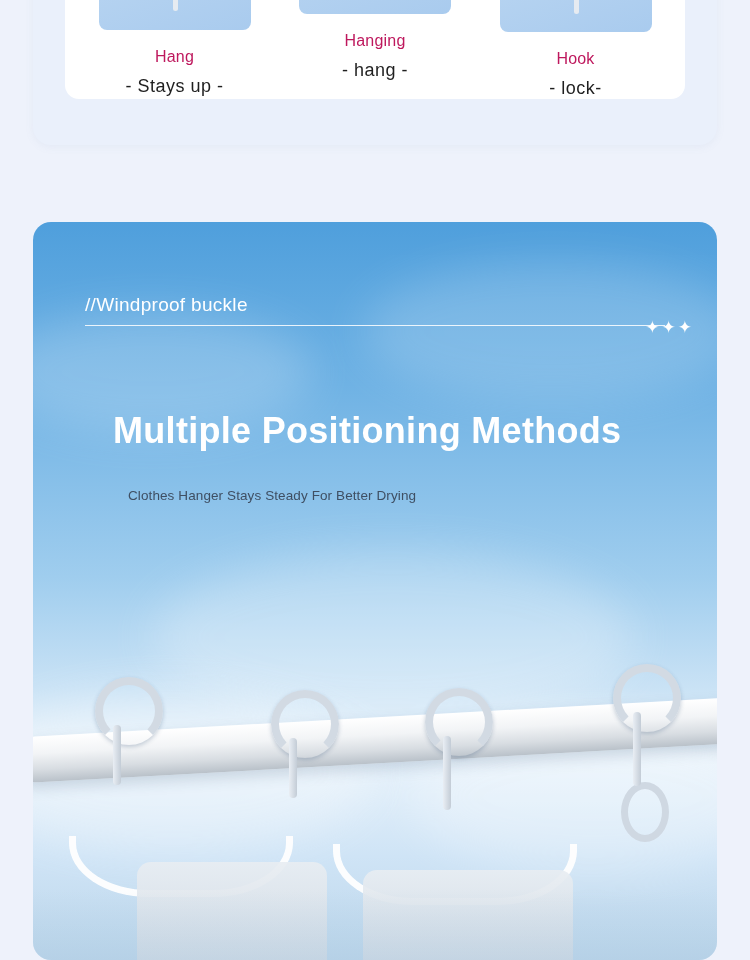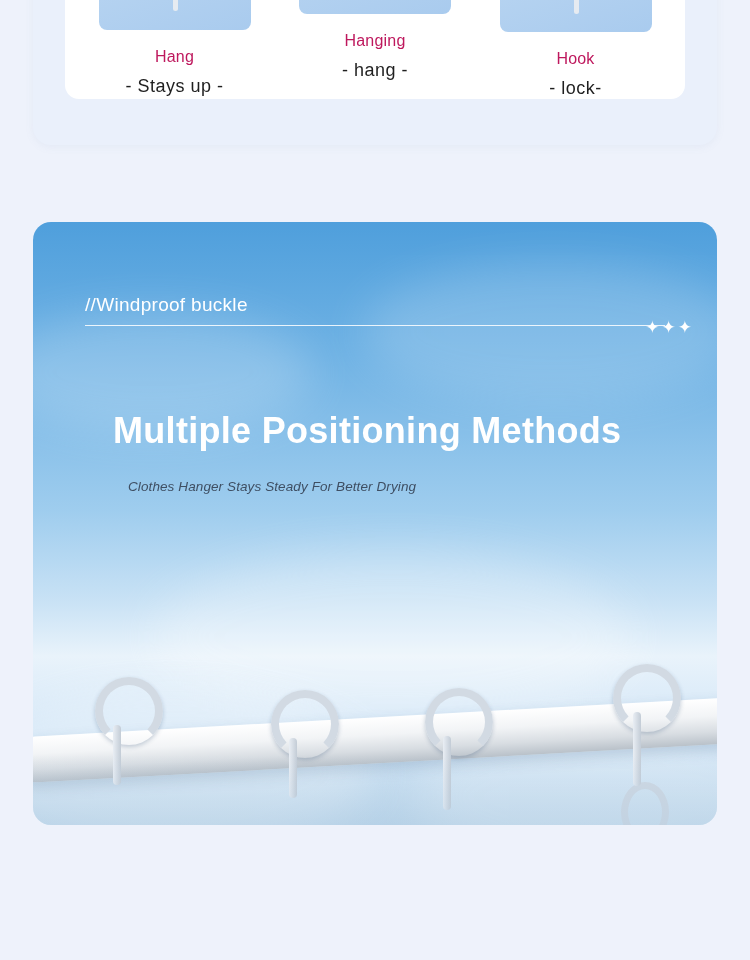--- a/index.html
+++ b/index.html
@@ -84,21 +84,21 @@
   }
   .feature.f2 { margin-top: -16px; }
   .feature.f3 { margin-top: 6px; }
 
   
   .hero {
     position: absolute;
     left: 33px;
     top: 222px;
     width: 684px;
-    height: 603px;
+    height: 738px;
     border-radius: 18px;
     overflow: hidden;
     background: linear-gradient(180deg, #4f9fdc 0%, #6fb2e4 22%, #9fcdee 48%, #c9e2f5 63%, #e9f3fb 72%, #cfe4f6 86%, #bcd6ea 100%);
   }
   
   .cloud {
     position: absolute;
     background: rgba(255,255,255,0.55);
     border-radius: 50%;
     filter: blur(22px);
@@ -143,25 +143,24 @@
     font-size: 36px;
     line-height: 41px;
     font-weight: 700;
     color: #ffffff;
     letter-spacing: .3px;
     margin-top: 36px;
   }
   .hero-sub {
     position: absolute;
     left: 95px;
-    top: 257px;
+    top: 266px;
     font-size: 13.5px;
     color: #3f4f63;
     letter-spacing: .1px;
-    font-style: italic;
   }
 
   
   .rail {
     position: absolute;
     left: -20px;
     top: 495px;
     width: 740px;
     height: 46px;
     background: linear-gradient(180deg,#ffffff 0%, #f2f4f6 38%, #d8dde2 72%, #b9c1c9 100%);

